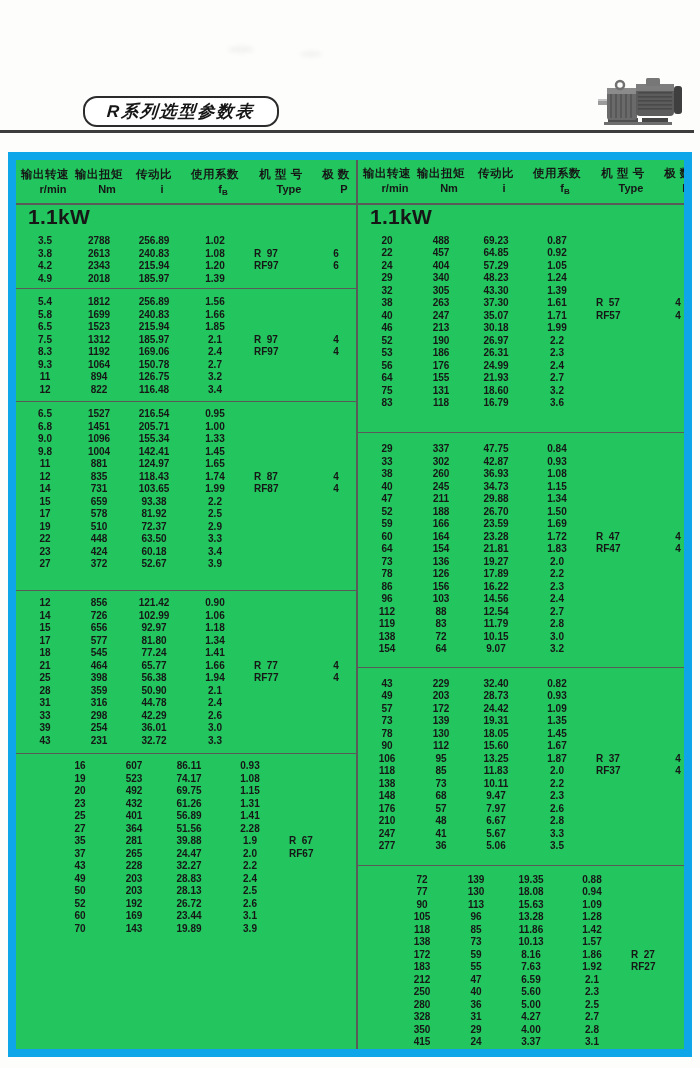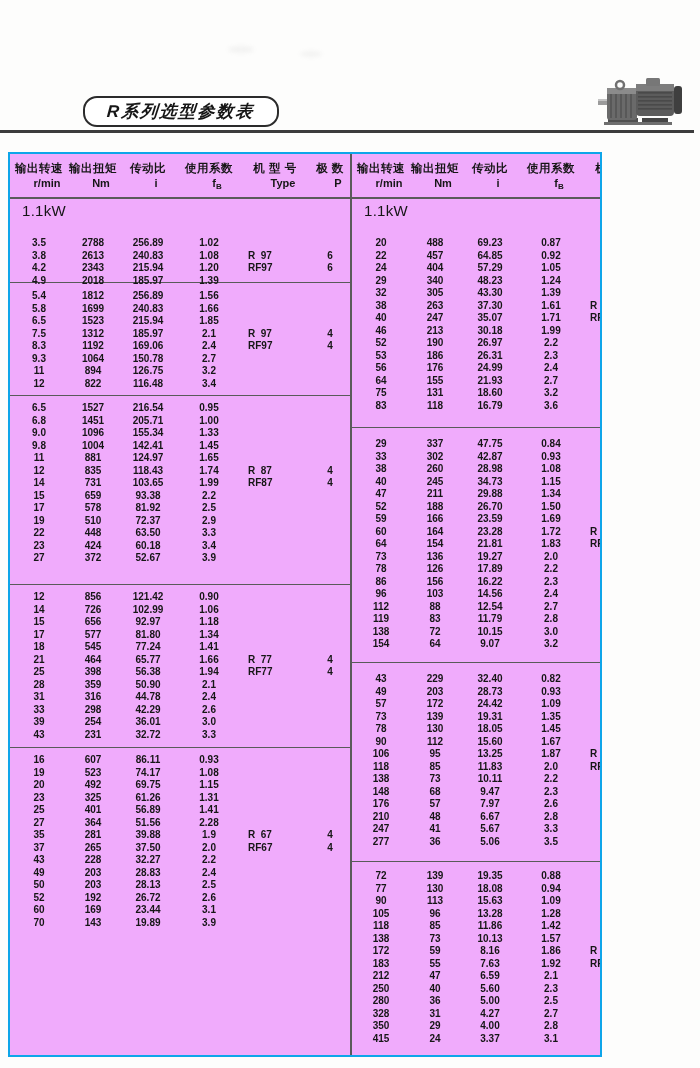--- a/index.html
+++ b/index.html
@@ -18,38 +18,38 @@
     font-size:17px;font-weight:700;font-style:italic;letter-spacing:2px;
     white-space:nowrap;transform:skewX(-4deg);
   }
   .top-rule{position:absolute;left:0;top:130px;width:694px;height:2.5px;background:#3c3c3c;}
   
   .smudge{position:absolute;background:#9a9a9a;opacity:.10;filter:blur(2px);border-radius:50%;}
   
   .motor{position:absolute;left:598px;top:74px;width:92px;height:54px;}
   
   .table-frame{
-    position:absolute;left:8px;top:152px;width:594px;height:905px;
-    box-sizing:border-box;border:2px solid #0ea5e9;display:flex;background:#f0abfc;
+    position:absolute;left:8px;top:152px;width:684px;height:905px;
+    box-sizing:border-box;border:8px solid #0ea5e9;display:flex;background:#22c55e;
   }
   .half{box-sizing:border-box;display:flex;flex-direction:column;overflow:hidden;}
   .half.left{width:342px;border-right:2px solid #5a5a5a;}
   .half.right{flex:1;}
   .thead{
     height:45px;box-sizing:border-box;border-bottom:2px solid #5a5a5a;
     display:flex;flex-direction:column;justify-content:center;gap:1px;
   }
   .hrow{display:grid;grid-template-columns:58px 50px 60px 62px 70px 40px;}
   .hcell{text-align:center;font-weight:700;}
   .hrow.zh .hcell{font-size:11.5px;letter-spacing:.5px;white-space:nowrap;}
   .hrow.en .hcell{font-size:11px;padding-left:16px;}
   .sub{font-size:8px;vertical-align:-2px;}
   .section{box-sizing:border-box;border-bottom:1.5px solid #5a5a5a;}
-  .section.last{border-bottom:none;flex:1;}
-  .kw{font-size:15px;font-weight:400;line-height:20px;margin:2px 0 12px 12px;letter-spacing:.3px;}
+  .section.last{border-bottom:none;flex:1;padding-left:35px;}
+  .kw{font-size:21px;font-weight:700;line-height:20px;margin:2px 0 4px 12px;letter-spacing:.3px;}
   .rows{display:block;}
   .row{
     display:grid;grid-template-columns:58px 50px 60px 62px 70px 40px;
     height:12.5px;line-height:12.5px;font-size:10px;font-weight:700;
   }
   .cell{text-align:center;white-space:pre;}
   .cell.c4{text-align:left;padding-left:8px;}
 </style>
 </head>
 <body>
@@ -452,21 +452,21 @@
             <div class="row">
               <div class="cell c0">20</div>
               <div class="cell c1">492</div>
               <div class="cell c2">69.75</div>
               <div class="cell c3">1.15</div>
               <div class="cell c4"></div>
               <div class="cell c5"></div>
             </div>
             <div class="row">
               <div class="cell c0">23</div>
-              <div class="cell c1">325</div>
+              <div class="cell c1">432</div>
               <div class="cell c2">61.26</div>
               <div class="cell c3">1.31</div>
               <div class="cell c4"></div>
               <div class="cell c5"></div>
             </div>
             <div class="row">
               <div class="cell c0">25</div>
               <div class="cell c1">401</div>
               <div class="cell c2">56.89</div>
               <div class="cell c3">1.41</div>
@@ -485,21 +485,21 @@
               <div class="cell c0">35</div>
               <div class="cell c1">281</div>
               <div class="cell c2">39.88</div>
               <div class="cell c3">1.9</div>
               <div class="cell c4">R  67</div>
               <div class="cell c5">4</div>
             </div>
             <div class="row">
               <div class="cell c0">37</div>
               <div class="cell c1">265</div>
-              <div class="cell c2">37.50</div>
+              <div class="cell c2">24.47</div>
               <div class="cell c3">2.0</div>
               <div class="cell c4">RF67</div>
               <div class="cell c5">4</div>
             </div>
             <div class="row">
               <div class="cell c0">43</div>
               <div class="cell c1">228</div>
               <div class="cell c2">32.27</div>
               <div class="cell c3">2.2</div>
               <div class="cell c4"></div>
@@ -700,21 +700,21 @@
               <div class="cell c0">33</div>
               <div class="cell c1">302</div>
               <div class="cell c2">42.87</div>
               <div class="cell c3">0.93</div>
               <div class="cell c4"></div>
               <div class="cell c5"></div>
             </div>
             <div class="row">
               <div class="cell c0">38</div>
               <div class="cell c1">260</div>
-              <div class="cell c2">28.98</div>
+              <div class="cell c2">36.93</div>
               <div class="cell c3">1.08</div>
               <div class="cell c4"></div>
               <div class="cell c5"></div>
             </div>
             <div class="row">
               <div class="cell c0">40</div>
               <div class="cell c1">245</div>
               <div class="cell c2">34.73</div>
               <div class="cell c3">1.15</div>
               <div class="cell c4"></div>

